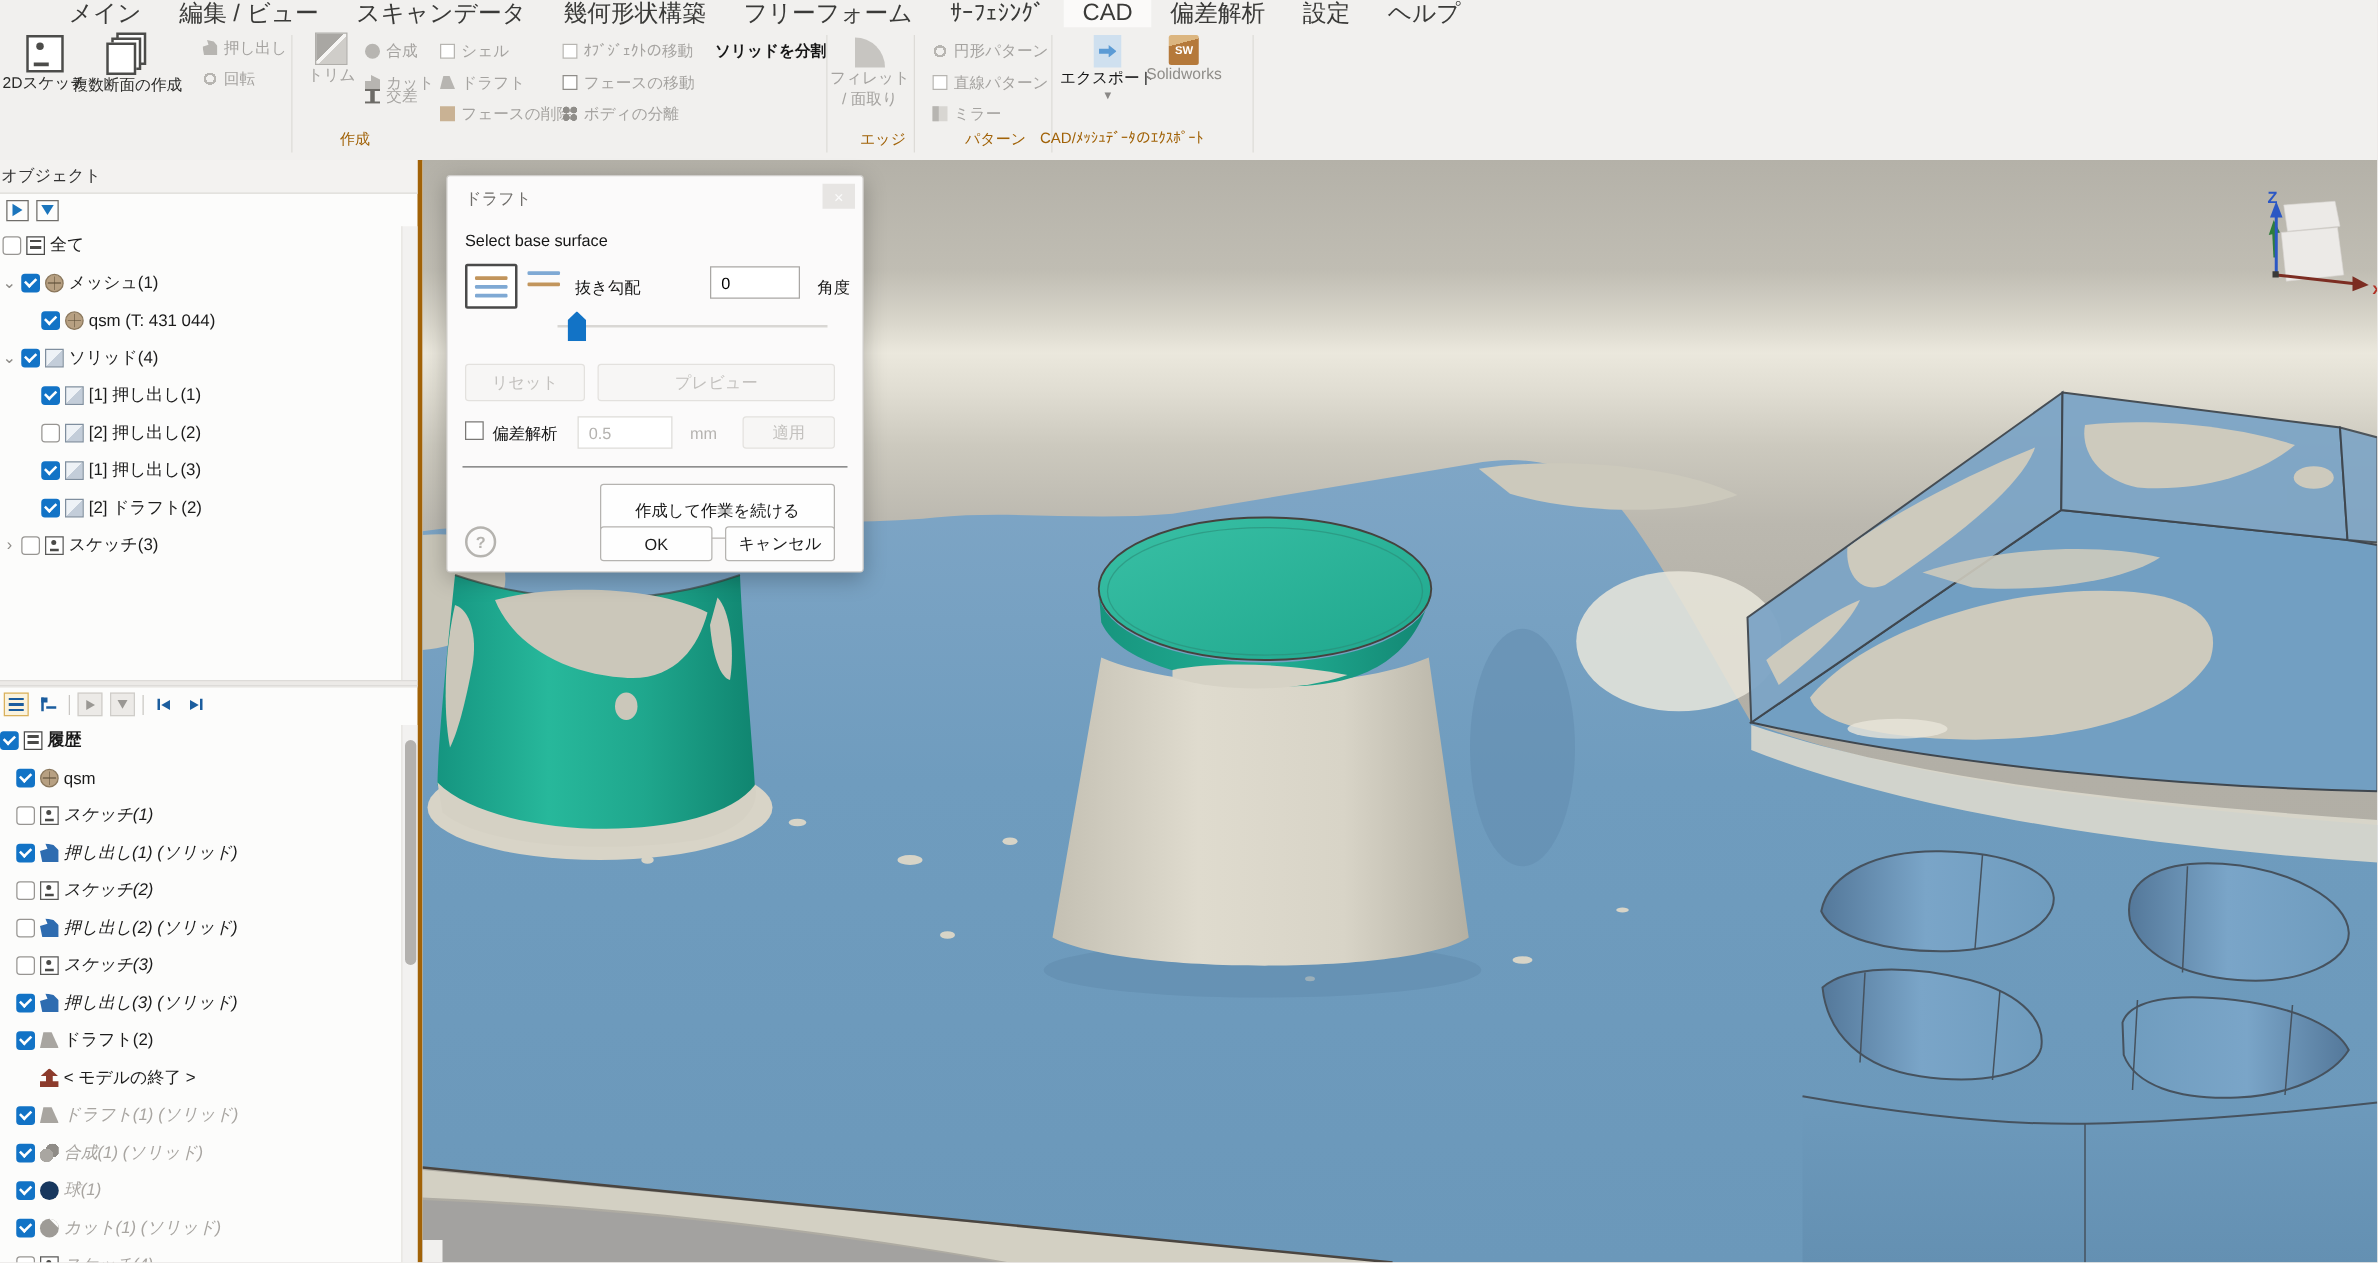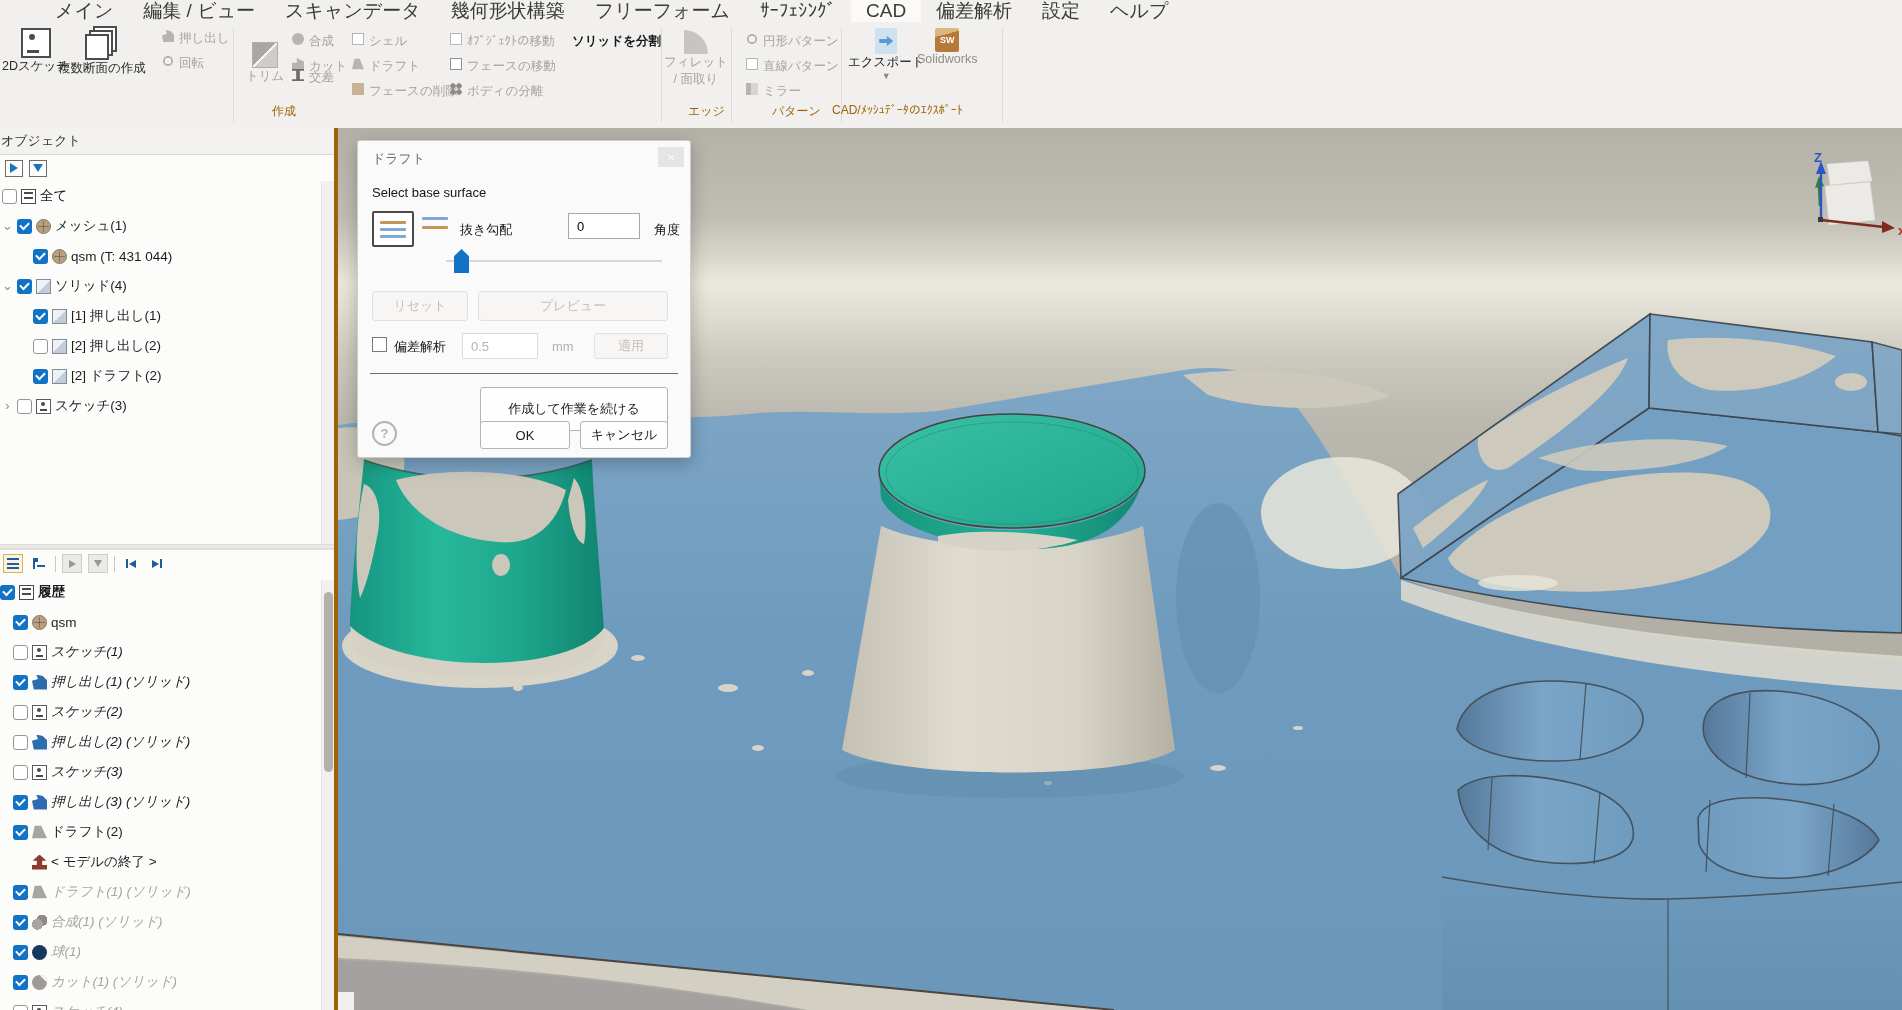--- a/index.html
+++ b/index.html
@@ -8,21 +8,21 @@
 
   
   #menubar{position:absolute;left:0;top:0;width:100%;height:22px;background:#f1f0ee;
            display:flex;align-items:stretch;padding-left:40px;box-sizing:border-box;font-size:19px;color:#3a3a38;}
   .menu-item{display:flex;align-items:center;padding:0 15px;cursor:default;}
   .menu-item.active{background:#fbfaf9;}
 
   
   #ribbon{position:absolute;left:0;top:22px;width:100%;height:106px;background:#f1f0ee;border-bottom:1px solid #cfcdca;}
   .rb-sep{position:absolute;top:6px;width:1px;height:94px;background:#dddbd7;}
-  .rb-item{position:absolute;display:flex;gap:5px;font-size:12.5px;color:#a5a3a0;white-space:nowrap;height:16px;}
+  .rb-item{position:absolute;display:flex;align-items:center;gap:5px;font-size:12.5px;color:#a5a3a0;white-space:nowrap;height:16px;}
   .rb-item.on{color:#161616;}
   .rb-big{position:absolute;display:flex;flex-direction:column;align-items:center;font-size:12.5px;color:#2a2a28;}
   .rb-glabel{position:absolute;top:81px;font-size:12px;color:#a16207;white-space:nowrap;}
   .gi{display:inline-block;width:12px;height:12px;background:#b7b5b1;flex:none;}
   .gi.sq{border:1px solid #b7b5b1;background:#fff;box-sizing:border-box;width:12px;height:12px;}
   .gi.dark{background:#6d6b67;}
   .gi.tan{background:#c9b294;}
   .gi.swoosh{clip-path:polygon(0 45%,40% 32%,30% 0,75% 10%,100% 40%,100% 100%,10% 100%);}
   .gi.trap{clip-path:polygon(22% 6%,64% 6%,100% 94%,0 94%);}
   .gi.ringdots{border-radius:50%;background:radial-gradient(circle at 50% 50%,transparent 0 3px,#b7b5b1 3px 5px,transparent 5px);}
@@ -181,21 +181,21 @@
     </div>
     <div class="rb-item" style="left:162px;top:8px;">
       <span class="gi swoosh"></span>
         <span>押し出し</span>
     </div>
     <div class="rb-item" style="left:162px;top:33px;">
       <span class="gi ringdots"></span>
         <span>回転</span>
     </div>
     <div class="rb-sep" style="left:233px;"></div>
-    <div class="rb-big" style="left:246px;top:20px;color:#a5a3a0;">
+    <div class="rb-big" style="left:246px;top:4px;color:#a5a3a0;">
       <span class="rbi-trim"></span>
       <span>トリム</span>
     </div>
     <div class="rb-item" style="left:292px;top:11px;">
       <span class="gi" style="border-radius:50%;"></span>
         <span>合成</span>
     </div>
     <div class="rb-item" style="left:292px;top:36px;">
       <span class="gi" style="clip-path:polygon(0 100%,0 40%,40% 40%,40% 0,100% 30%,100% 100%);"></span>
         <span>カット</span>
@@ -310,20 +310,26 @@
 
           <span class="cb checked"></span>
           <span class="ic ic-cube"></span>
           <span class="lbl">[1] 押し出し(1)</span>
         </div>
         <div class="trow" style="padding-left: 33px;">
 
           <span class="cb unchecked"></span>
           <span class="ic ic-cube"></span>
           <span class="lbl">[2] 押し出し(2)</span>
+        </div>
+        <div class="trow" style="padding-left: 33px;">
+
+          <span class="cb checked"></span>
+          <span class="ic ic-cube"></span>
+          <span class="lbl">[1] 押し出し(3)</span>
         </div>
         <div class="trow" style="padding-left: 33px;">
 
           <span class="cb checked"></span>
           <span class="ic ic-cube"></span>
           <span class="lbl">[2] ドラフト(2)</span>
         </div>
         <div class="trow">
           <span class="arrow">›</span>
           <span class="cb unchecked"></span>

